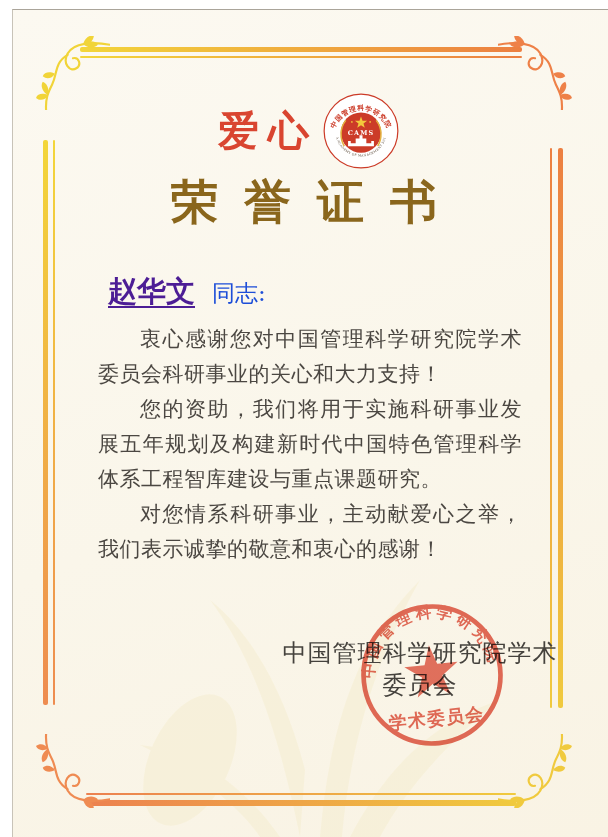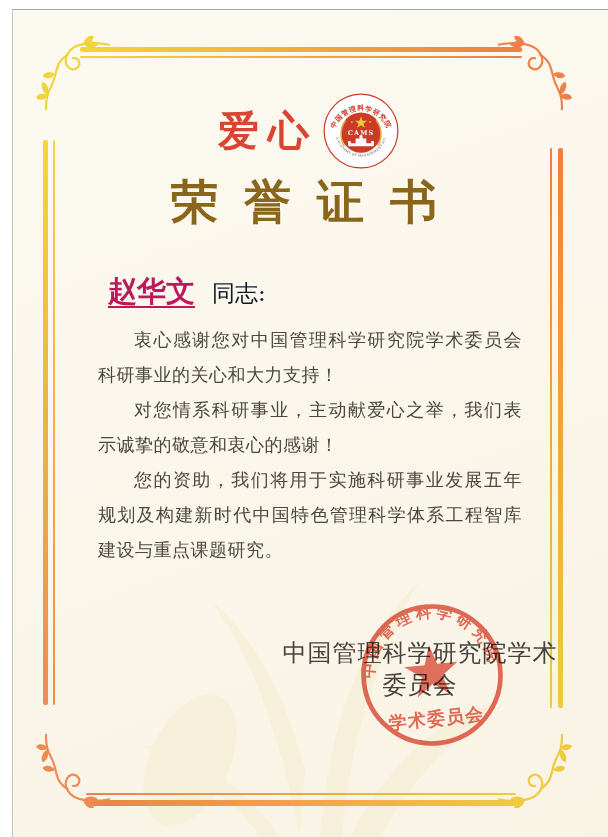--- a/index.html
+++ b/index.html
@@ -30,25 +30,25 @@
   
   .hdr{position:absolute;left:0;right:0;top:90px;height:82px;display:flex;
     align-items:center;justify-content:center;gap:5px;}
   .hdr .htxt{font-size:41px;font-weight:bold;color:#d94530;letter-spacing:9px;padding-left:9px;}
   .logo{width:76px;height:76px;flex:0 0 auto;}
   
   .title{position:absolute;left:0;right:0;top:171px;text-align:center;
     font-size:47px;font-weight:bold;color:#8a661c;letter-spacing:26px;padding-left:26px;}
   
   .recipient{position:absolute;left:108px;top:272px;}
-  .recipient .name{font-size:29px;font-weight:bold;color:#be185d;
+  .recipient .name{font-size:29px;font-weight:bold;color:#4c1d95;
     text-decoration:underline;text-underline-offset:5px;}
-  .recipient .suffix{font-size:23px;color:#0f172a;margin-left:12px;}
+  .recipient .suffix{font-size:23px;color:#1d4ed8;margin-left:12px;}
   .bodytext{position:absolute;left:98px;top:322px;width:424px;
-    font-size:18px;line-height:35px;letter-spacing:0.5px;color:#4b4742;text-align:justify;}
+    font-size:21px;line-height:35px;letter-spacing:0.5px;color:#4b4742;text-align:justify;}
   .bodytext p{margin:0;text-indent:2em;}
   
   .sig{position:absolute;left:280px;width:280px;top:637px;text-align:center;
     font-size:24px;color:#45423d;letter-spacing:1px;}
   .date{position:absolute;left:280px;width:280px;top:674px;text-align:center;
     font-size:18px;color:#45423d;letter-spacing:2.5px;}
   
   .seal{position:absolute;left:357px;top:600px;width:150px;height:150px;
     mix-blend-mode:multiply;opacity:.85;transform:rotate(-6deg);}
 </style>
@@ -159,22 +159,22 @@
 
   <div class="title">荣誉证书</div>
 
   <div class="recipient">
     <span class="name">赵华文</span>
     <span class="suffix">同志:</span>
   </div>
 
   <div class="bodytext">
     <p>衷心感谢您对中国管理科学研究院学术委员会科研事业的关心和大力支持！</p>
+    <p>您的资助，我们将用于实施科研事业发展五年规划及构建新时代中国特色管理科学体系工程智库建设与重点课题研究。</p>
     <p>对您情系科研事业，主动献爱心之举，我们表示诚挚的敬意和衷心的感谢！</p>
-    <p>您的资助，我们将用于实施科研事业发展五年规划及构建新时代中国特色管理科学体系工程智库建设与重点课题研究。</p>
   </div>
 
   <div class="sig">中国管理科学研究院学术委员会</div>
 
   <svg class="seal" viewBox="0 0 160 160">
     <circle cx="80" cy="80" r="73" fill="none" stroke="#df5340" stroke-width="5"></circle>
     <polygon fill="#df5340" opacity="0.95" points="80,48 86.8,68.7 108.5,68.7 90.9,81.6 97.6,102.3 80,89.5 62.4,102.3 69.1,81.6 51.5,68.7 73.2,68.7"></polygon>
     <defs>
       <path id="sealArc" d="M 20,96 A 62,62 0 1 1 140,96"></path>
     </defs>

